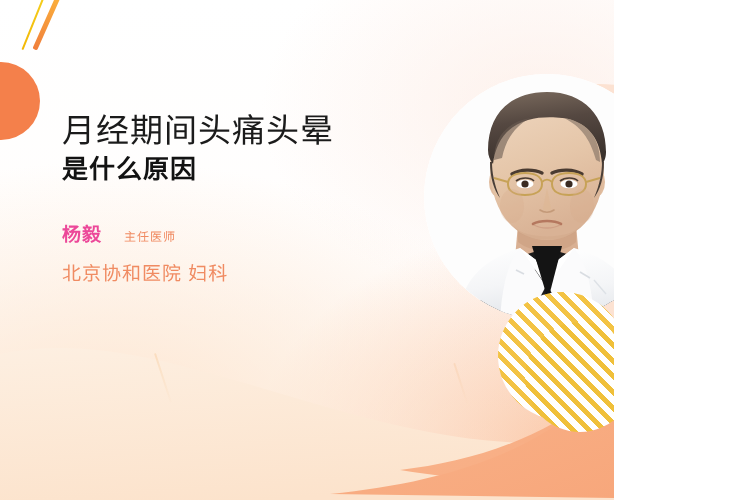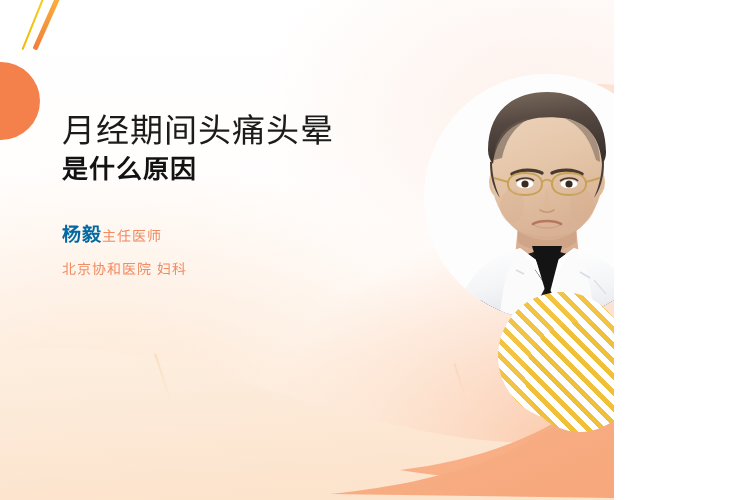--- a/index.html
+++ b/index.html
@@ -117,33 +117,33 @@
     letter-spacing:1px;
     font-weight:700;
     margin-top:4px;
     white-space:nowrap;
   }
 
   .doctor-line{margin-top:34px;white-space:nowrap;}
   .doc-name{
     font-size:19px;
     font-weight:700;
-    color:#0369a1;
+    color:#ec4899;
     letter-spacing:1px;
   }
   .doc-title{
-    font-size:14px;
+    font-size:12px;
     font-weight:400;
     color:#f08b62;
     letter-spacing:1px;
-    margin-left:0;
+    margin-left:22px;
   }
   .hospital-line{
     margin-top:12px;
-    font-size:14px;
+    font-size:19px;
     font-weight:400;
     color:#f08b62;
     letter-spacing:1px;
     white-space:nowrap;
   }
 </style>
 </head>
 <body>
 
 <div id="card">

